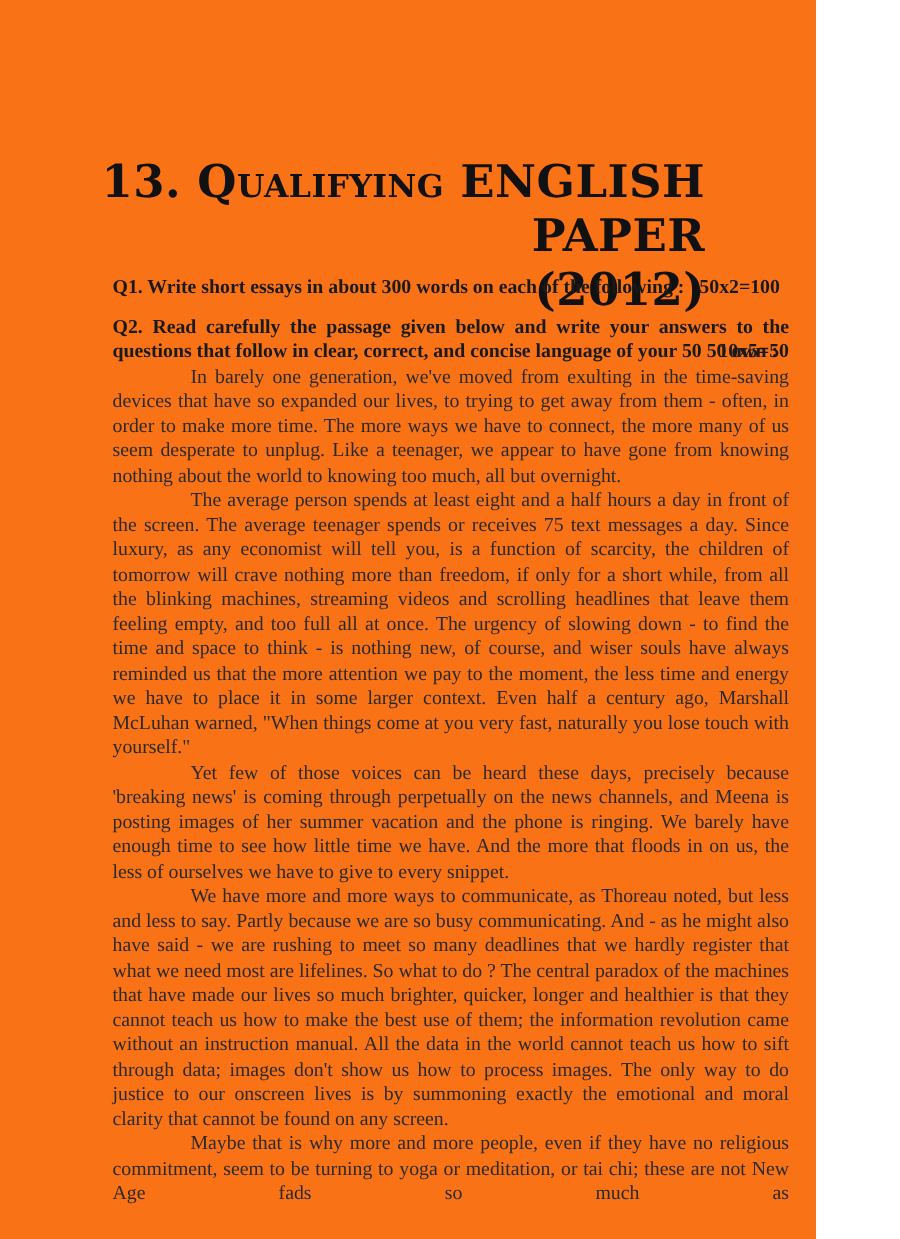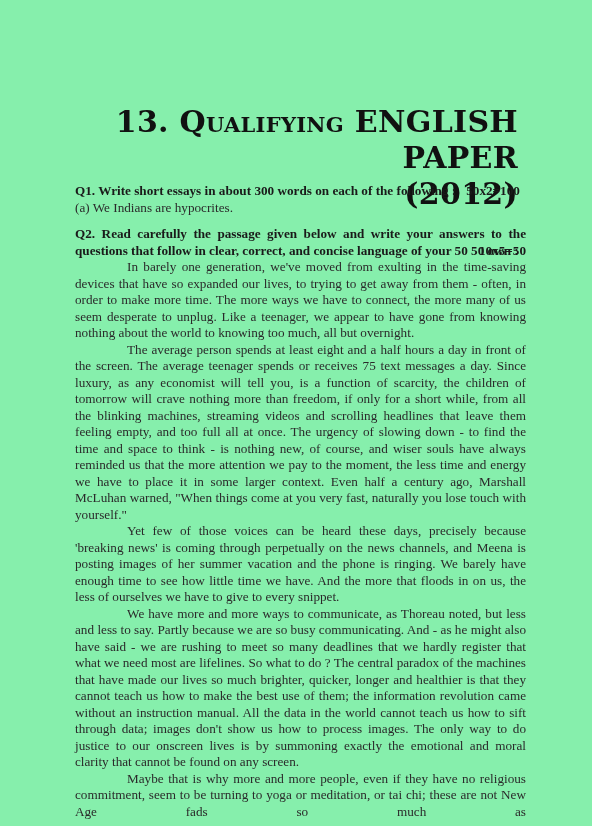--- a/index.html
+++ b/index.html
@@ -1,17 +1,17 @@
 <!DOCTYPE html>
 <html><head>
 <meta charset="utf-8">
 <style>
   html, body { margin: 0; padding: 0; background: #ffffff; }
   body { width: 600px; height: 826px; position: relative; overflow: hidden; }
-  .page { position: absolute; left: 0; top: 0; width: 592px; height: 826px; background: #86efac; }
+  .page { position: absolute; left: 0; top: 0; width: 544px; height: 826px; background: #f97316; }
   .title {
     position: absolute; right: 74px; top: 104px; text-align: right;
     font-family: "DejaVu Serif", serif; font-weight: bold; color: #111;
     font-size: 30px; line-height: 36px; letter-spacing: 0.3px;
   }
   .title .sc { font-variant: small-caps; }
   .body {
     position: absolute; left: 75px; top: 183px; width: 451px;
     font-family: "Liberation Serif", serif; color: #2a2a2a;
     font-size: 13.2px; line-height: 16.5px;
@@ -36,21 +36,20 @@
     </div>
     <div>(2012)</div>
   </div>
 
   <div class="body">
 
     <section>
       <div class="q-head q1">
         <span>Q1. Write short essays in about 300 words on each of the following :</span><span class="marks">50x2=100</span>
       </div>
-      <div class="item">(a) We Indians are hypocrites.</div>
     </section>
 
     <div class="gap"></div>
 
     <section>
       <div class="q-head" style="padding-right:0;">
         <span style="display:block; text-align:justify; padding-right:0;">Q2. Read carefully the passage given below and write your answers to the questions that follow in clear, correct, and concise language of your 50 50 own :</span>
         <span class="marks">10x5=50</span>
       </div>
       <p class="para">In barely one generation, we've moved from exulting in the time-saving devices that have so expanded our lives, to trying to get away from them - often, in order to make more time. The more ways we have to connect, the more many of us seem desperate to unplug. Like a teenager, we appear to have gone from knowing nothing about the world to knowing too much, all but overnight.</p>

